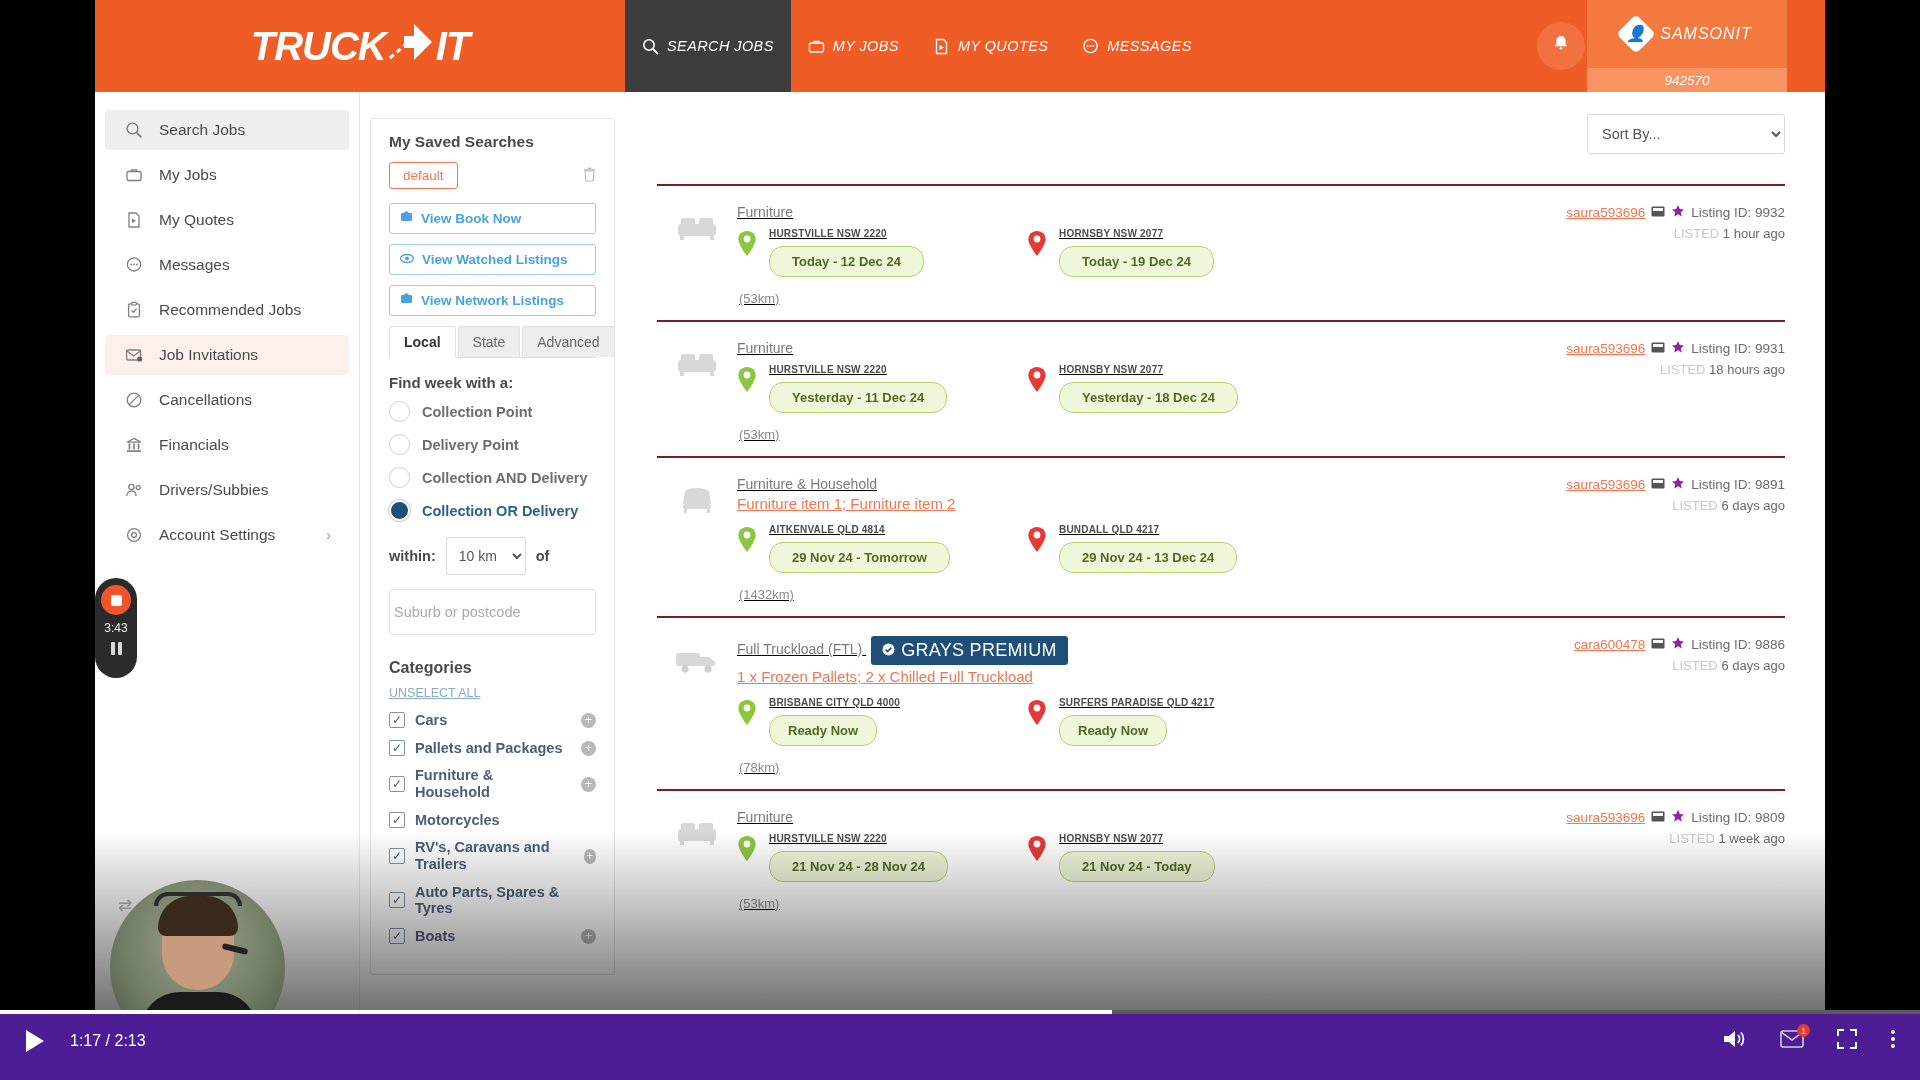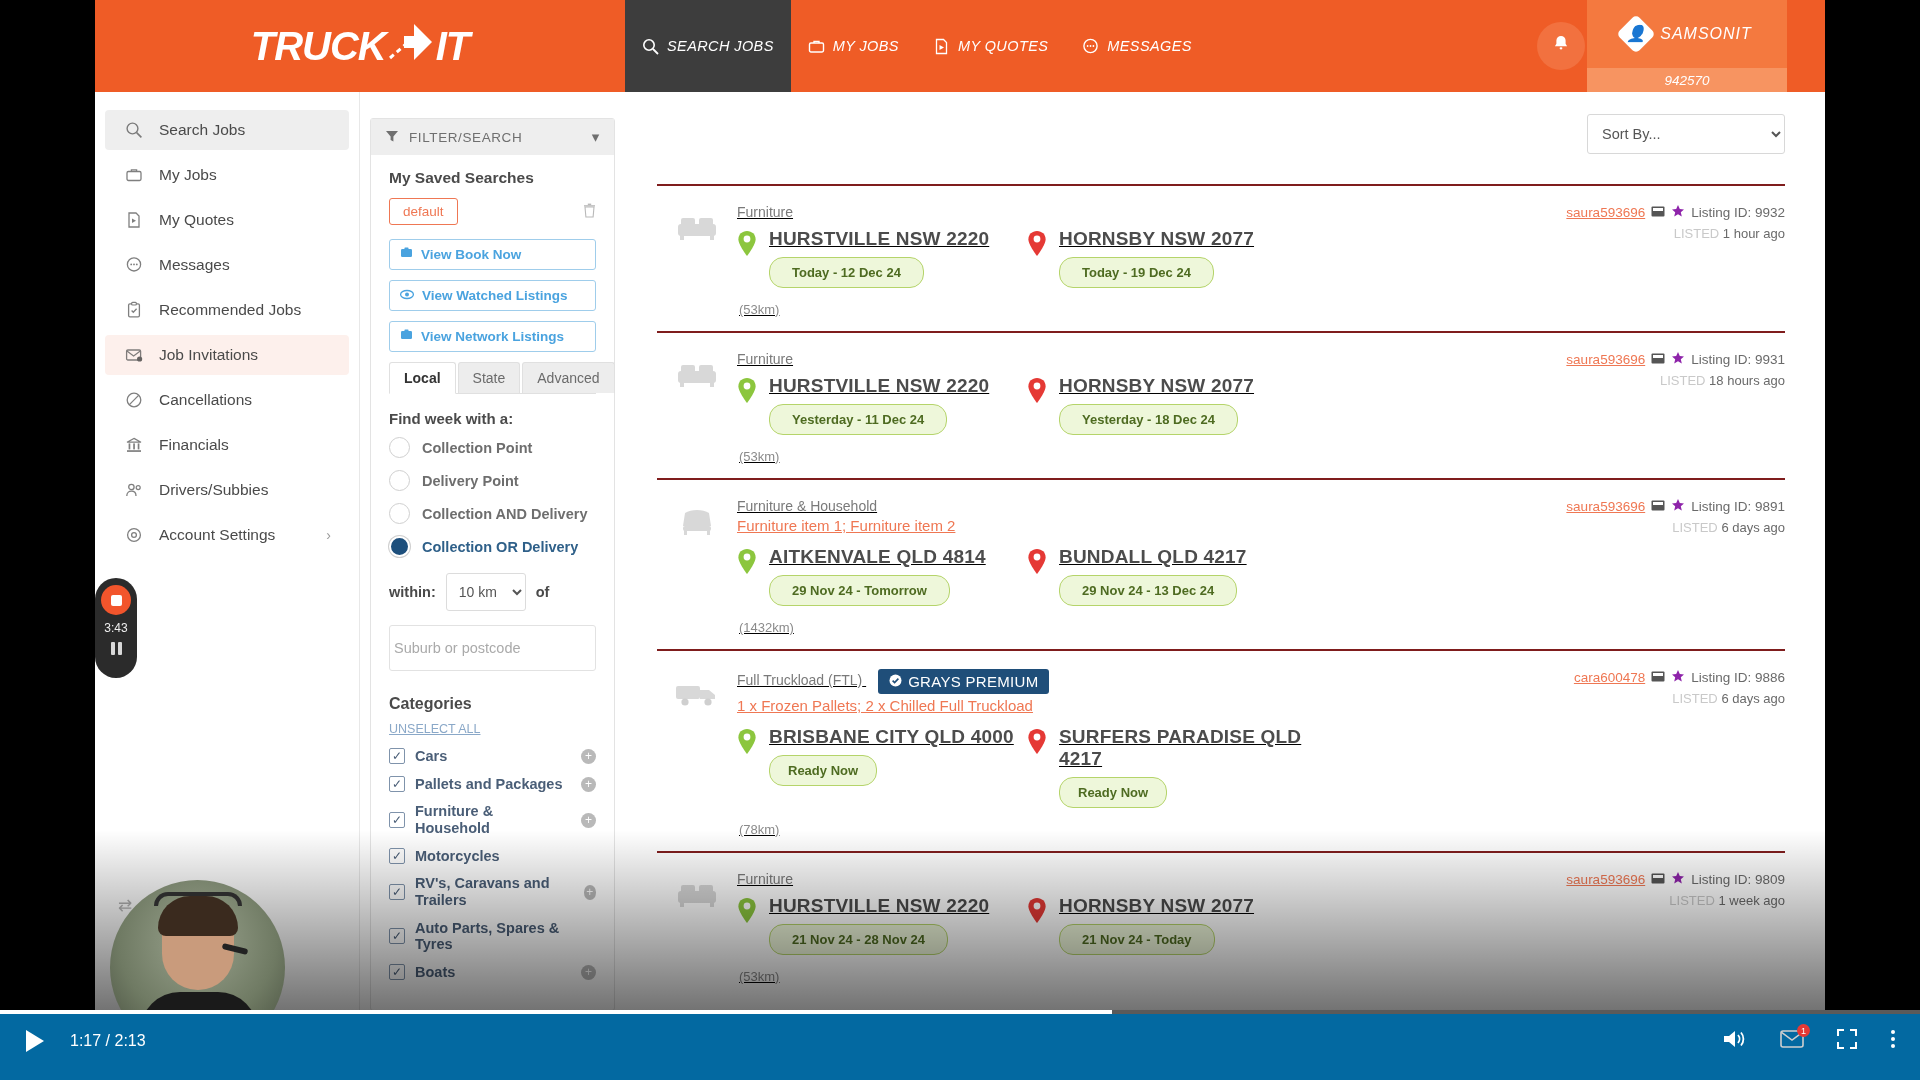--- a/index.html
+++ b/index.html
@@ -107,26 +107,26 @@
   select.sortby { width: 198px; padding: 10px 10px; font-size: 14.5px; color: #555;
                   border: 1px solid #d8d8d8; border-radius: 3px; background: #fff;
                   font-family: "Liberation Sans", sans-serif; }
   .listing { border-top: 2px solid #7f1d1d; padding: 18px 0 14px 0; display: flex; position: relative; text-decoration: underline; }
   .l-ico { width: 80px; flex: 0 0 80px; display: flex; justify-content: center; padding-top: 10px; }
   .l-main { flex: 1; }
   .l-cat { font-size: 14px; color: #7a7a7a; margin-bottom: 3px; }
   .l-title { font-size: 15px; color: #ef7753; text-decoration: underline; cursor: pointer;
              display: inline-block; margin-bottom: 4px; }
   .badge { display: inline-flex; align-items: center; gap: 6px; background: #1f4e79; color: #fff;
-           font-size: 15px; padding: 4px 11px; border-radius: 3px; margin-left: 12px;
+           font-size: 18px; padding: 4px 11px; border-radius: 3px; margin-left: 5px;
            vertical-align: middle; letter-spacing: .3px; text-align: right; }
   .points { display: flex; gap: 0; margin-top: 8px; }
   .pt { width: 290px; display: flex; gap: 10px; }
   .pin { width: 22px; flex: 0 0 22px; padding-top: 2px; }
-  .pt-name { font-size: 19px; font-weight: bold; color: #4c4c4c; letter-spacing: .2px; }
+  .pt-name { font-size: 10px; font-weight: bold; color: #4c4c4c; letter-spacing: .2px; }
   .pill { margin-top: 7px; display: inline-block; border: 1px solid #b5d46a; background: #eef7da;
           color: #4e6b21; font-size: 13px; font-weight: bold; border-radius: 14px;
           padding: 7px 22px; text-align: center; }
   .pill.short { padding: 7px 18px; }
   .km-note { font-size: 13px; color: #8a8a8a; margin-top: 14px; margin-left: 2px; }
   .l-meta { position: absolute; right: 0; top: 18px; text-align: right; }
   .meta-line1 { display: flex; align-items: center; justify-content: flex-end; gap: 6px;
                 font-size: 13.5px; color: #6a6a6a; }
   .user-link { color: #ef7753; text-decoration: underline; font-size: 13.5px; }
   .meta-line2 { font-size: 13px; color: #9a9a9a; margin-top: 5px; }
@@ -160,21 +160,21 @@
                border-radius: 40px 40px 10px 10px; background: #3a2a1e; }
   #cam .body { position: absolute; left: 30px; top: 112px; width: 118px; height: 70px;
                border-radius: 40px 40px 0 0; background: #1a1a1a; }
   #cam .mic { position: absolute; left: 112px; top: 66px; width: 26px; height: 6px;
               background: #222; border-radius: 3px; transform: rotate(14deg); }
   #cam .band { position: absolute; left: 44px; top: 12px; width: 88px; height: 14px;
                border-radius: 44px 44px 0 0; border: 4px solid #2b2b2b; border-bottom: none; }
 
   
   #controls { position: absolute; left: 0; bottom: 0; width: 1920px; height: 70px;
-              background: #0369a1; z-index: 50; }
+              background: #4c1d95; z-index: 50; }
   #progress { position: absolute; left: 0; top: 0; width: 1920px; height: 4px; background: #5a5a5a; }
   #progress .done { position: absolute; left: 0; top: 0; height: 4px; background: #ffffff; width: 57.9%; }
   #ctl-left { position: absolute; left: 26px; top: 20px; display: flex; align-items: center; gap: 26px; }
   #play-btn { width: 0; height: 0; border-left: 18px solid #fff; border-top: 11px solid transparent;
               border-bottom: 11px solid transparent; cursor: pointer; }
   #time-label { color: #fff; font-size: 16px; }
   #ctl-right { position: absolute; right: 24px; top: 18px; display: flex; align-items: center; gap: 32px; }
   .ctl-ico { color: #fff; cursor: pointer; display: flex; align-items: center; }
   #badge-mail { position: relative; }
   #badge-mail .dot { position: absolute; right: -6px; top: -6px; width: 13px; height: 13px;
@@ -343,29 +343,20 @@
                 <circle cx="9" cy="9" r="6.4" stroke="#555" stroke-width="1.3" fill="none"></circle>
                 <circle cx="9" cy="9" r="2.4" stroke="#555" stroke-width="1.3" fill="none"></circle>
               </svg></span>
           <span>Account Settings</span>
           <span class="side-chev">›</span>
         </div>
       </div>
 
       <div id="filtercol">
         <div id="filtercard">
-          <div id="filterhead">
-            <span>
-              <svg width="14" height="14" viewBox="0 0 14 14">
-                  <polygon points="1,2 13,2 8.4,7.4 8.4,12.6 5.6,11 5.6,7.4" fill="#6f6f6f"></polygon>
-                </svg>
-            </span>
-            <span>FILTER/SEARCH</span>
-            <span class="chev">▾</span>
-          </div>
 
           <div id="filterbody">
             <div class="fh">My Saved Searches</div>
             <div class="saved-row">
               <span class="chip">default</span>
               <span class="trash">
                 <svg width="13" height="15" viewBox="0 0 13 15">
                     <path d="M2,4 h9 l-.9,10 h-7.2 z" stroke="#b9b9b9" stroke-width="1.1" fill="none"></path>
                     <rect x="1" y="2.2" width="11" height="1.3" fill="#b9b9b9"></rect>
                     <rect x="4.8" y=".6" width="3.4" height="1.4" fill="#b9b9b9"></rect>

